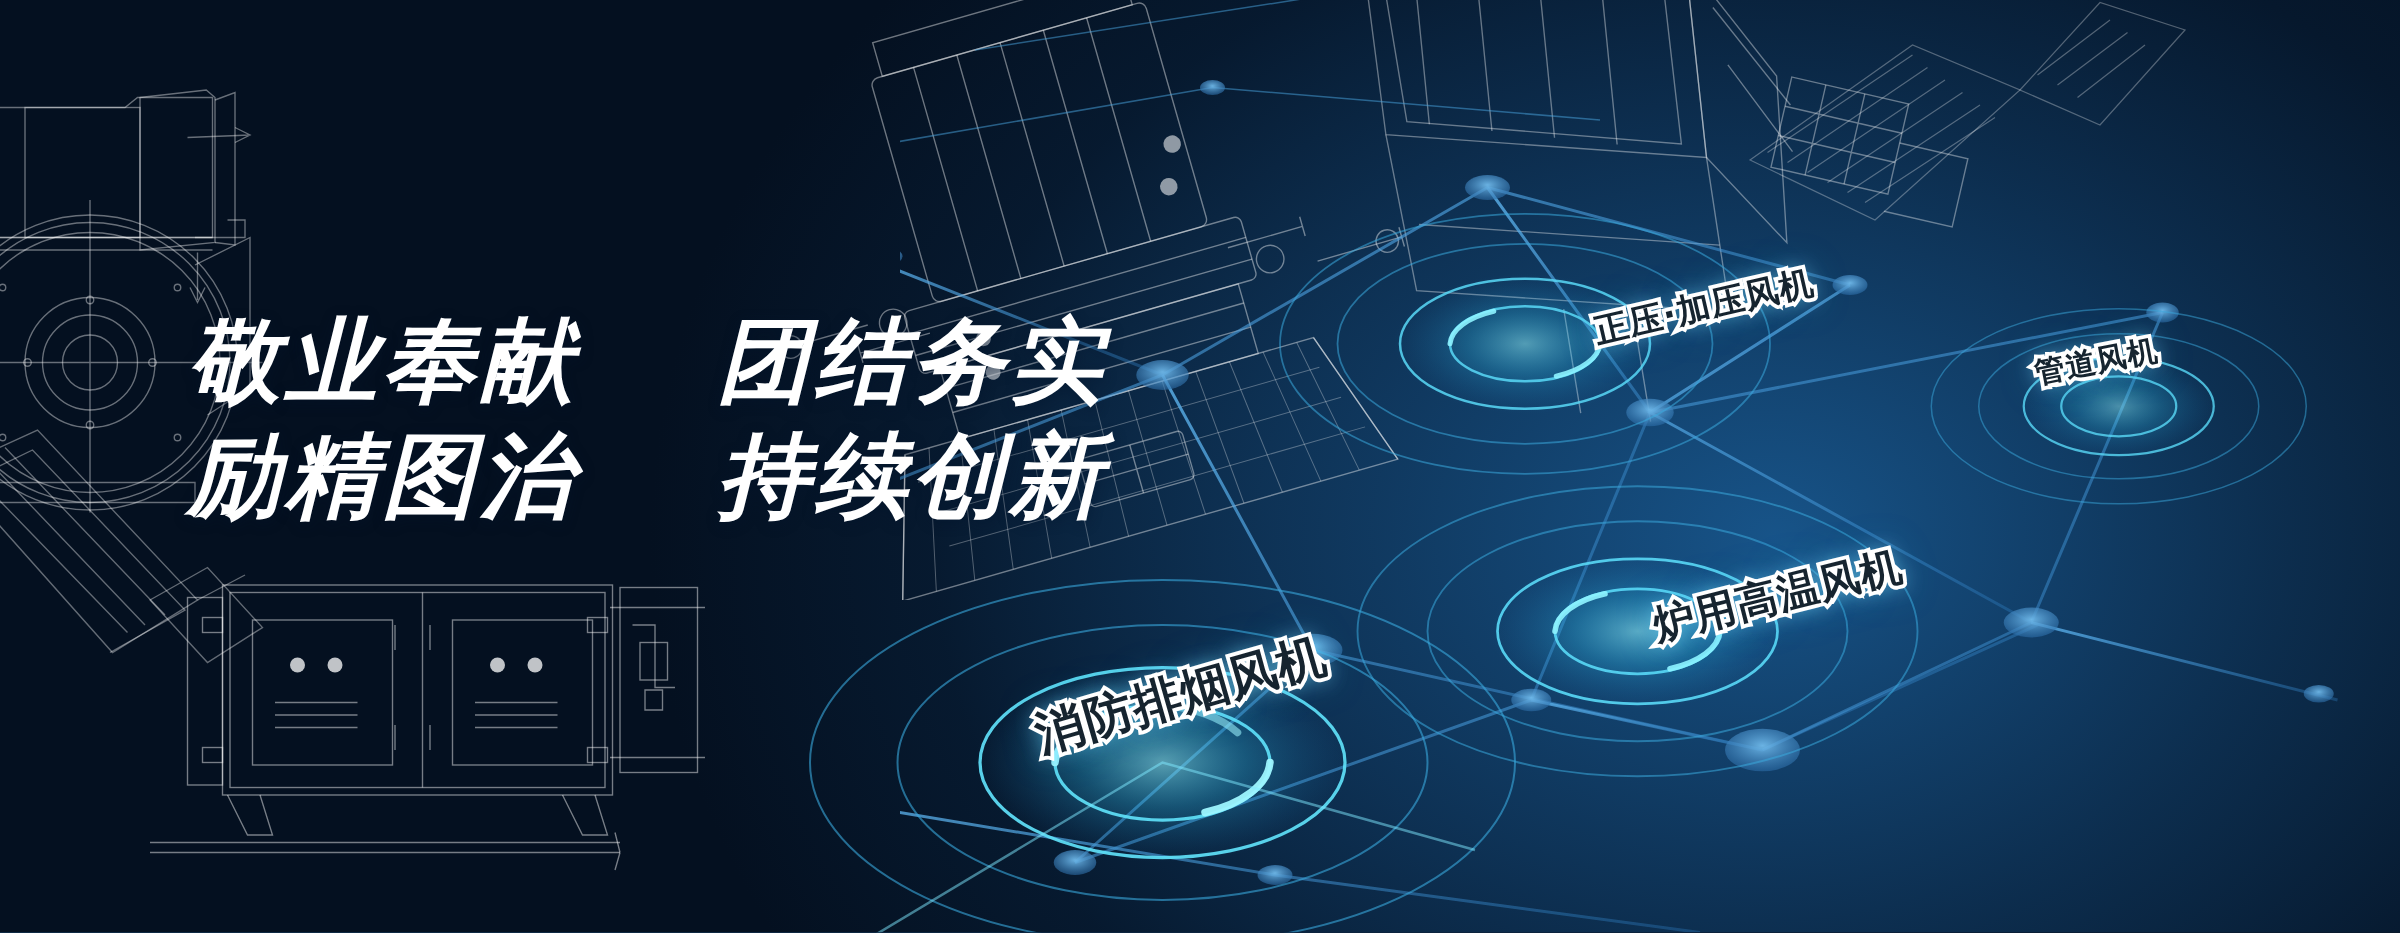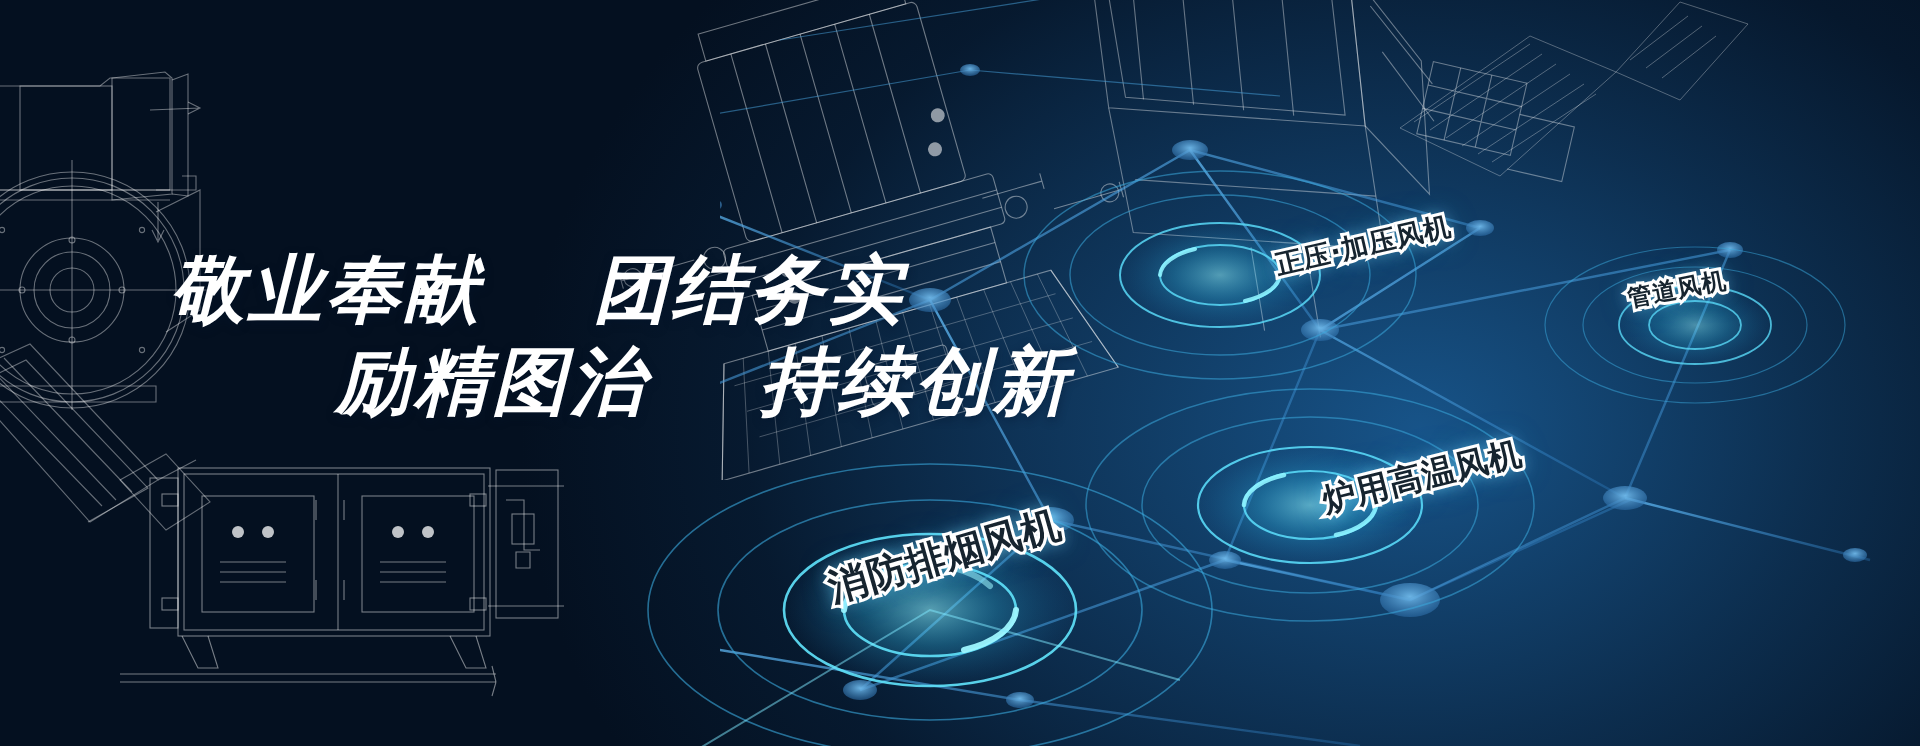--- a/index.html
+++ b/index.html
@@ -33,22 +33,22 @@
     font-family:"DejaVu Sans","Liberation Sans",sans-serif; font-weight:700; letter-spacing:1px; }
   .pl-wrap .stroke { -webkit-text-stroke:6px #fff; color:#fff;
      text-shadow:0 0 16px rgba(130,230,255,.9),0 0 28px rgba(70,190,255,.55); }
   .pl-wrap .fill { color:#16242f; }
 
   
   #slogan { position:absolute; left:150px; top:250px; width:950px; color:#fff; }
   .slg-line { font-family:"DejaVu Serif","Liberation Serif",serif; font-weight:700;
     font-style:italic; font-size:74px; line-height:1.08; letter-spacing:4px;
     text-shadow:0 3px 10px rgba(0,20,45,.45); white-space:nowrap; }
-  #slg1 { margin-left:20px; }
-  #slg2 { margin-left:186px; margin-top:12px; }
+  #slg1 { margin-left:0; }
+  #slg2 { margin-top:12px; }
   .slg-gap { display:inline-block; width:52px; }
 
   
   #cert {
     position:absolute; left:662px; top:118px; height:35px;
     display:flex; align-items:center; justify-content:center;
     padding:0 26px; border-radius:18px;
     background:linear-gradient(180deg,#e8181e 0%,#d4060f 55%,#bb0209 100%);
     box-shadow:0 2px 7px rgba(0,0,0,.32), inset 0 1px 0 rgba(255,255,255,.22);
   }

